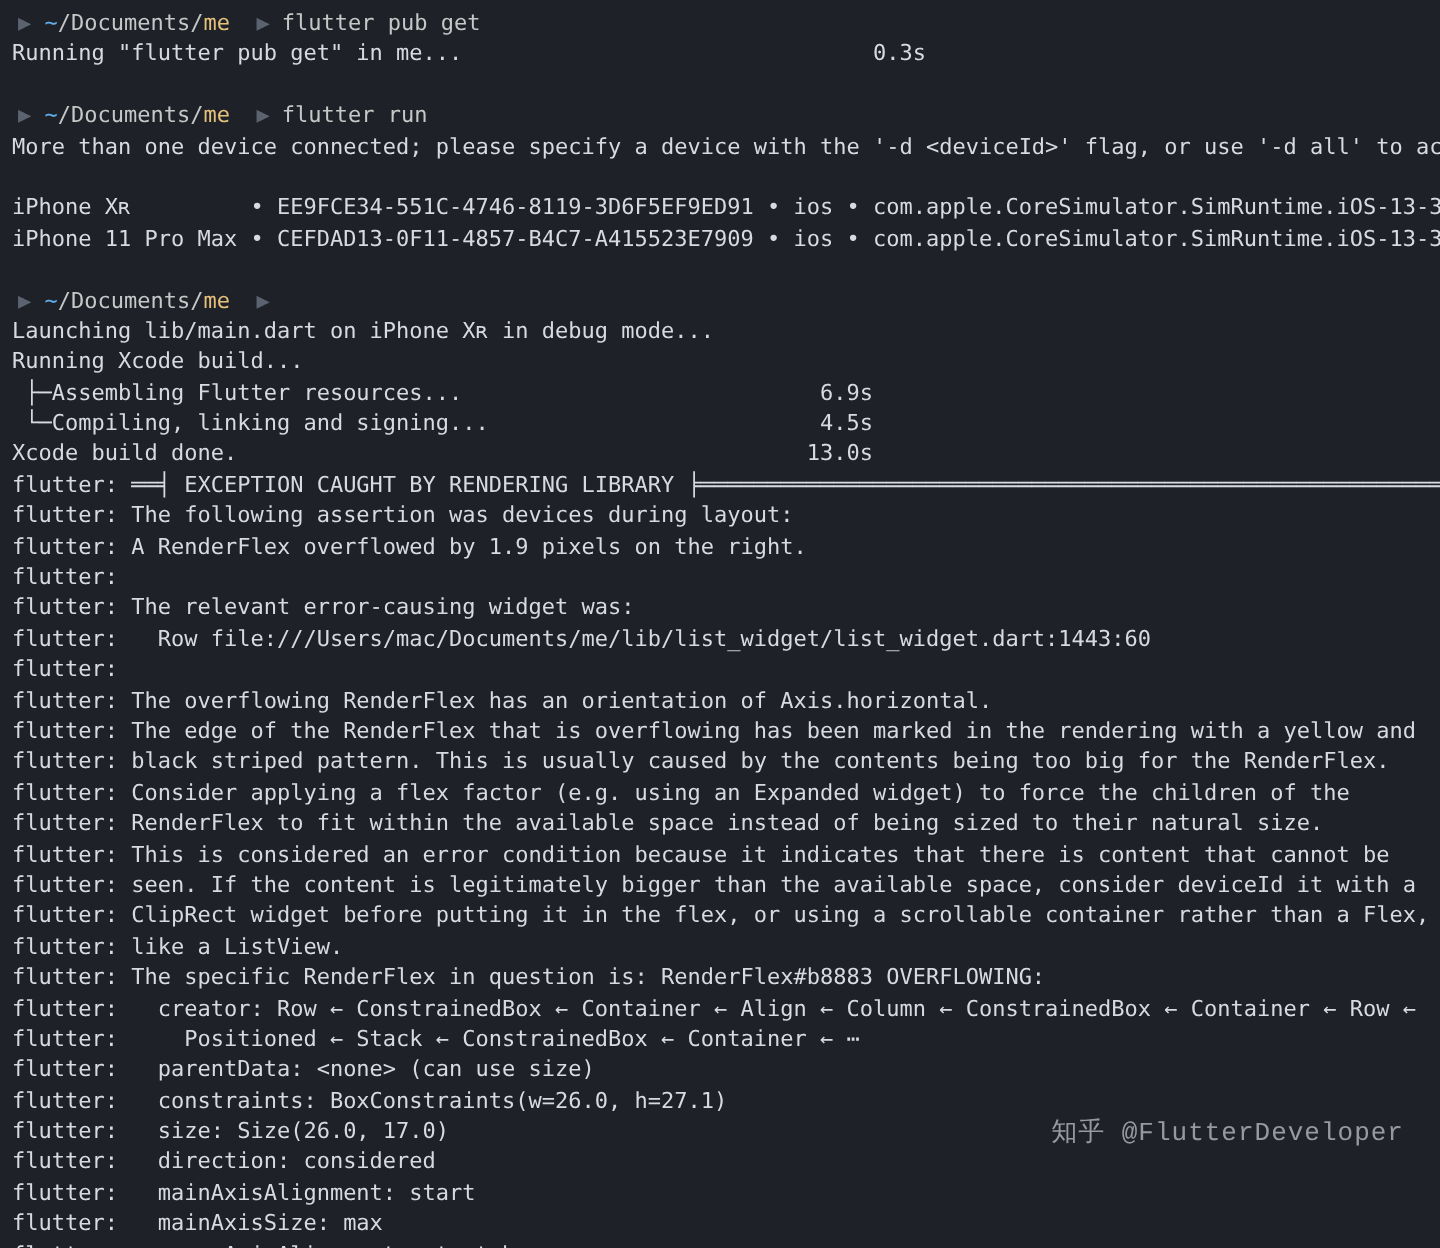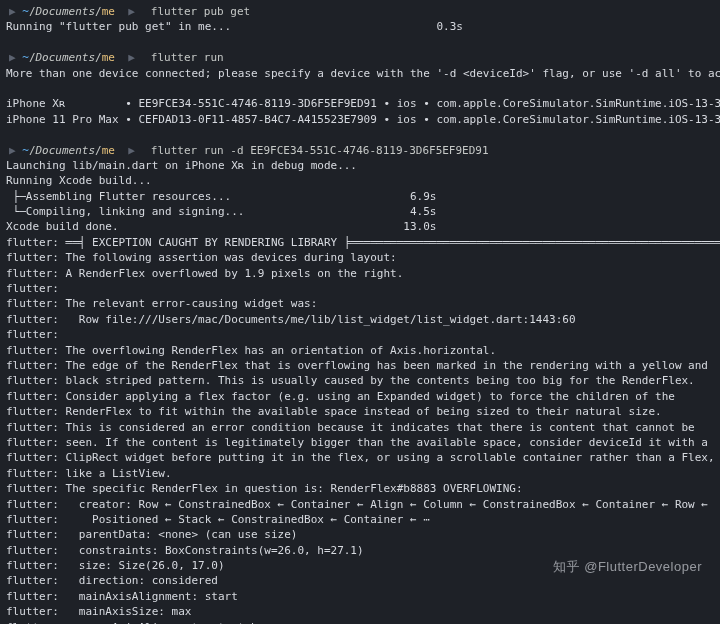--- a/index.html
+++ b/index.html
@@ -14,35 +14,35 @@
     overflow: hidden;
     padding: 4px 6px;
     position: relative;
   }
   .line { white-space: pre; }
   .prompt-line { display: flex; align-items: center; gap: 0; }
   .apple { color: #c5c8c6; margin-right: 3px; }
   .tri { color: #5c6370; }
   .tilde { color: #61afef; }
   .path-sep { color: #c5c8c6; }
-  .path-dir { color: #c5c8c6; font-style: italic; }
+  .path-dir { color: #c5c8c6; }
   .path-me { color: #e5c07b; }
-  .cmd { color: #c5c8c6; margin-left: 16px; }
+  .cmd { color: #c5c8c6; margin-left: 6px; }
   .white { color: #d7dae0; }
   .watermark {
     position: absolute;
     right: 18px;
     bottom: 48px;
     color: #d7dae0;
     opacity: 0.65;
     font-size: 13px;
     letter-spacing: 0.5px;
     pointer-events: none;
   }
-  .watermark .zh { font-family: Liberation Sans, sans-serif; }
+  .watermark .zh { font-family: Liberation Mono, monospace; }
 </style>
 </head>
 <body>
 
 <div class="prompt-line">
   <span class="apple"></span>
   <span class="tri">▶</span>
   <span>&nbsp;</span>
   <span class="tilde">~</span>
   <span class="path-sep">/</span>
@@ -83,21 +83,20 @@
   <span class="apple"></span>
   <span class="tri">▶</span>
   <span>&nbsp;</span>
   <span class="tilde">~</span>
   <span class="path-sep">/</span>
   <span class="path-dir">Documents</span>
   <span class="path-sep">/</span>
   <span class="path-me">me</span>
   <span>&nbsp;&nbsp;</span>
   <span class="tri">▶</span>
-  <span class="cmd">flutter run -d EE9FCE34-551C-4746-8119-3D6F5EF9ED91</span>
 </div>
 <div class="line white">Launching lib/main.dart on iPhone Xʀ in debug mode...</div>
 <div class="line white">Running Xcode build...</div>
 <div class="line white"> ├─Assembling Flutter resources...                           6.9s</div>
 <div class="line white"> └─Compiling, linking and signing...                         4.5s</div>
 <div class="line white">Xcode build done.                                           13.0s</div>
 
 <div class="line white">flutter: ══╡ EXCEPTION CAUGHT BY RENDERING LIBRARY ╞═════════════════════════════════════════════════════════</div>
 <div class="line white">flutter: The following assertion was devices during layout:</div>
 <div class="line white">flutter: A RenderFlex overflowed by 1.9 pixels on the right.</div>

